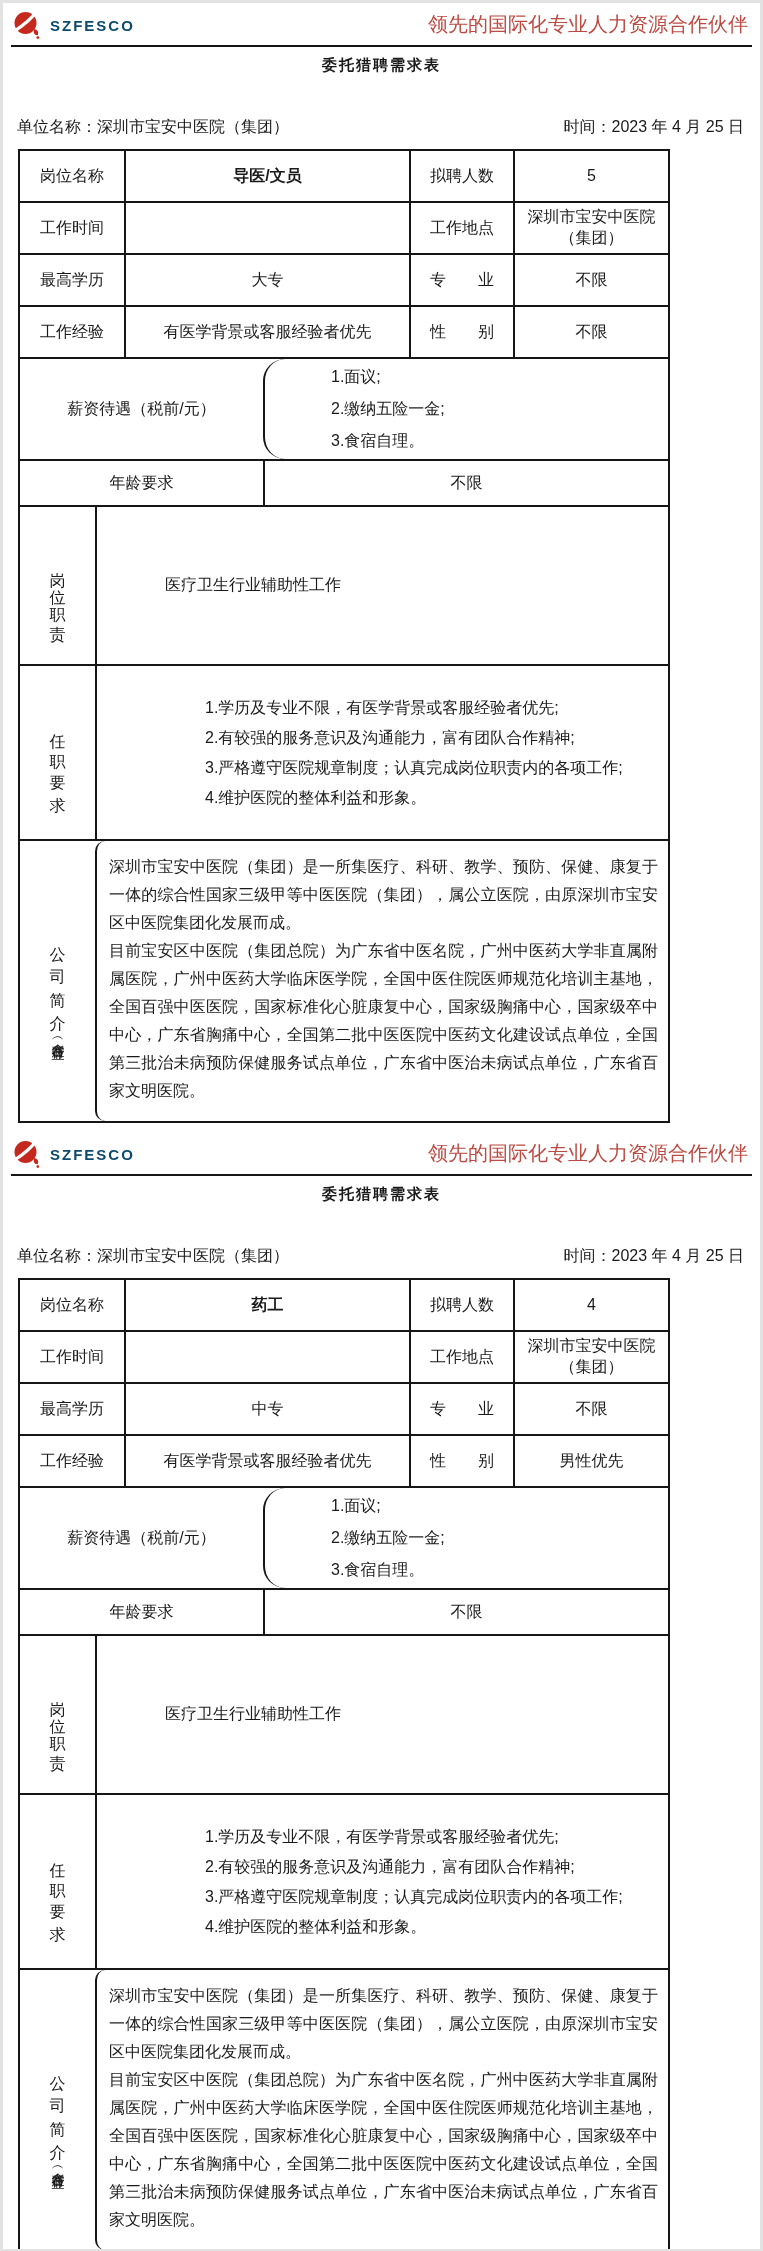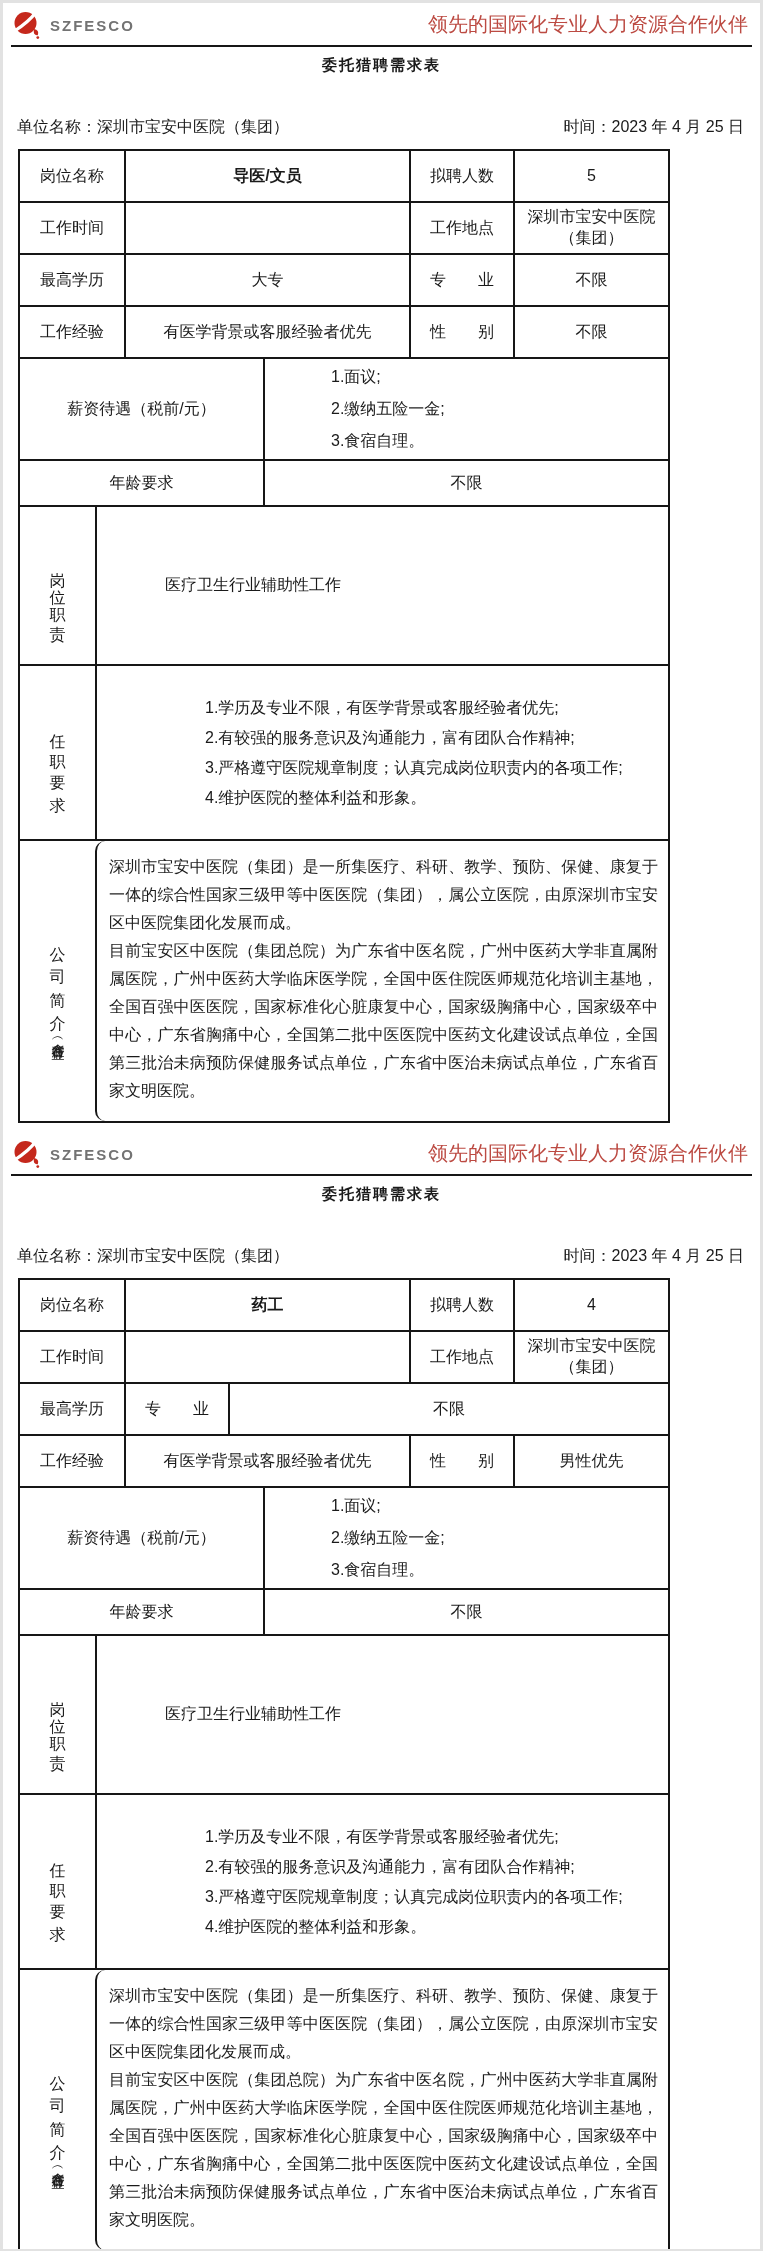--- a/index.html
+++ b/index.html
@@ -16,21 +16,21 @@
 
   
   .hdr {
     display:flex; justify-content:space-between; align-items:flex-end;
     margin:0 8px; padding:7px 4px 5px 2px;
     border-bottom:2px solid #161616;
   }
   .page-2 .hdr { padding-top:19px; }
   .logo { display:flex; align-items:center; gap:7px; }
   .logo-word {
-    font-size:15px; font-weight:bold; letter-spacing:2px; color:#737373;
+    font-size:15px; font-weight:bold; letter-spacing:2px; color:#0c4a6e;
   }
   .tagline { font-size:20px; padding-bottom:2px; }
 
   .doc-title { text-align:center; font-size:15px; font-weight:bold; margin-top:9px; letter-spacing:2px; }
 
   .info {
     display:flex; justify-content:space-between;
     margin:42px 16px 0 14px; font-size:16px;
   }
 
@@ -48,21 +48,21 @@
   }
   .cell:first-child { border-left:none; }
   .w1 { width:104px; } .w2 { width:285px; } .w3 { width:104px; } .w4 { flex:1; }
   .wlab { width:243px; } .wval { flex:1; }
   .wvert { width:75px; } .wbody { flex:1; }
   .h50 { height:50px; } .h100 { height:100px; } .h44 { height:44px; }
   .h157 { height:157px; } .h173 { height:173px; } .h280 { height:280px; }
   .bold { font-weight:bold; }
 
   .left-block { justify-content:flex-start; text-align:left; }
-  .salary-lines { padding-left:66px; line-height:32px; }
+  .salary-lines { padding-left:66px; line-height:32px;border-radius:22px; }
   .duty-body { padding-left:68px; }
   .req-lines { padding-left:108px; line-height:30px; }
   .company-body {
     align-items:flex-start; padding:12px 10px 0 12px;
     line-height:28px; text-align:justify;border-radius:10px;
   }
   .company-body p { margin:0; }
 
   .vflow {
     writing-mode:vertical-rl; text-orientation:upright;
@@ -200,20 +200,21 @@
         <div class="cell w4">4</div>
       </div>
       <div class="row h50">
         <div class="cell w1">工作时间</div>
         <div class="cell w2"></div>
         <div class="cell w3">工作地点</div>
         <div class="cell w4">深圳市宝安中医院（集团）</div>
       </div>
       <div class="row h50">
         <div class="cell w1">最高学历</div>
+        <div class="cell w2">中专</div>
         <div class="cell w3">专　　业</div>
         <div class="cell w4">不限</div>
       </div>
       <div class="row h50">
         <div class="cell w1">工作经验</div>
         <div class="cell w2">有医学背景或客服经验者优先</div>
         <div class="cell w3">性　　别</div>
         <div class="cell w4">男性优先</div>
       </div>
       <div class="row h100">

